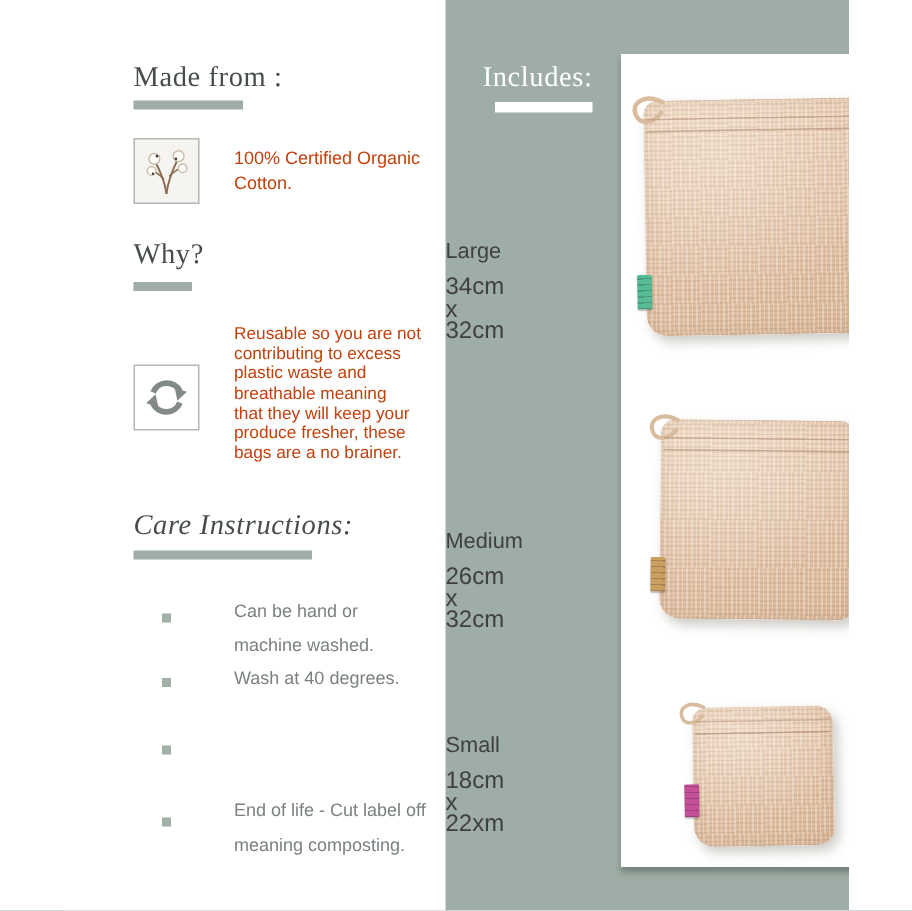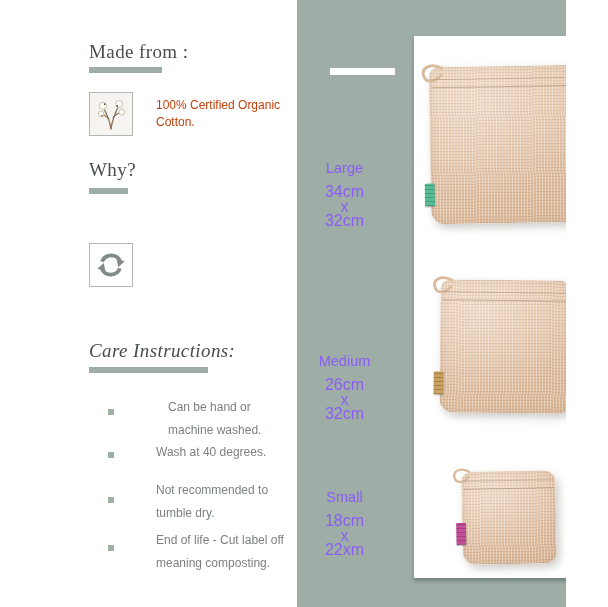--- a/index.html
+++ b/index.html
@@ -32,21 +32,21 @@
   .icon-box {
     position:absolute; width:44px; height:44px; border:1px solid #b3b7b3;
     display:flex; align-items:center; justify-content:center; background:#ffffff;
   }
   .cotton-box { left:47px; top:92px; background:#f5f4f0; }
   .recycle-box { left:47px; top:243px; }
   
   .care-item { position:absolute; left:114px; width:140px; font-size:12px; line-height:23px; color:#7b827e; white-space:pre-line; }
   .bullet { position:absolute; left:66px; width:6px; height:6px; background:#9fb0a7; }
   
-  .size-block { position:absolute; left:255px; width:95px; text-align:center; color:#8b5cf6; }
+  .size-block { position:absolute; left:255px; width:95px; text-align:left; color:#404040; }
   .size-name { font-size:14.5px; margin-bottom:9px; }
   .size-dims { font-size:16px; line-height:14.5px; white-space:pre-line; }
   
   .bag {
     position:absolute;
     background:
       radial-gradient(120% 100% at 35% 25%, rgba(255,255,255,.28), rgba(0,0,0,0) 60%),
       repeating-linear-gradient(90deg, rgba(255,255,255,.30) 0 1px, rgba(0,0,0,0) 1px 3px),
       repeating-linear-gradient(0deg, rgba(167,126,92,.22) 0 1px, rgba(0,0,0,0) 1px 3px),
       linear-gradient(160deg, #eed5bd, #e3c4a9 55%, #dab798);
@@ -103,36 +103,42 @@
   <div class="title-bar" style="left:47px; top:188px; width:39px;"></div>
 
   <div class="icon-box recycle-box">
     <svg width="34" height="34" viewBox="0 0 40 40">
       <path d="M9.5 16 A11.5 11.5 0 0 1 30.5 15" fill="none" stroke="#828a85" stroke-width="4.5"></path>
       <polygon points="26.5,12.5 36,15.5 28.5,22.5" fill="#828a85"></polygon>
       <path d="M30.5 24 A11.5 11.5 0 0 1 9.5 25" fill="none" stroke="#828a85" stroke-width="4.5"></path>
       <polygon points="13.5,27.5 4,24.5 11.5,17.5" fill="#828a85"></polygon>
     </svg>
   </div>
+  <div class="body-text why-text">Reusable so you are not
+contributing to excess
+plastic waste and
+breathable meaning
+that they will keep your
+produce fresher, these
+bags are a no brainer.</div>
 
   <div class="section-title" style="left:47px; top:340px;font-style:italic;">Care Instructions:</div>
   <div class="title-bar" style="left:47px; top:367px; width:119px;"></div>
 
   <div class="bullet" style="top:409px;"></div>
-  <div class="care-item" style="top:396px;margin-left:12px;">Can be hand or
+  <div class="care-item" style="top:396px;">Can be hand or
 machine washed.</div>
   <div class="bullet" style="top:452px;"></div>
   <div class="care-item" style="top:441px;">Wash at 40 degrees.</div>
   <div class="bullet" style="top:497px;"></div>
-  <div class="care-item" style="top:479px;">Not recommended to
-tumble dry.</div>
   <div class="bullet" style="top:545px;"></div>
   <div class="care-item" style="top:529px;">End of life - Cut label off
 meaning composting.</div>
 
+  <div class="includes-title">Includes:</div>
   <div class="includes-bar"></div>
 
   <div class="size-block" style="top:160px;">
     <div class="size-name">Large</div>
     <div class="size-dims">34cm
 x
 32cm</div>
   </div>
   <div class="size-block" style="top:353px;">
     <div class="size-name">Medium</div>

